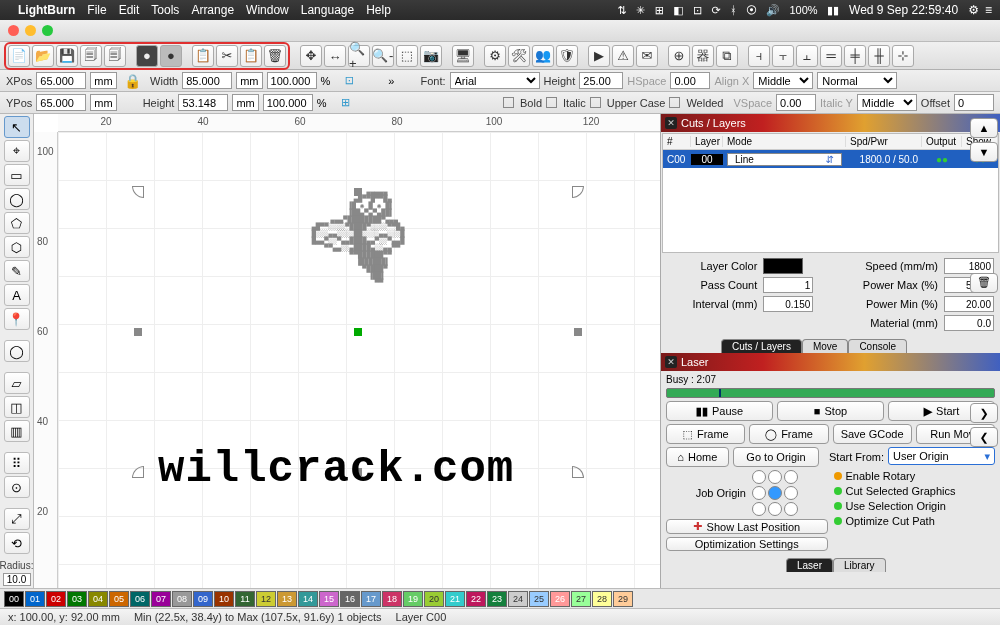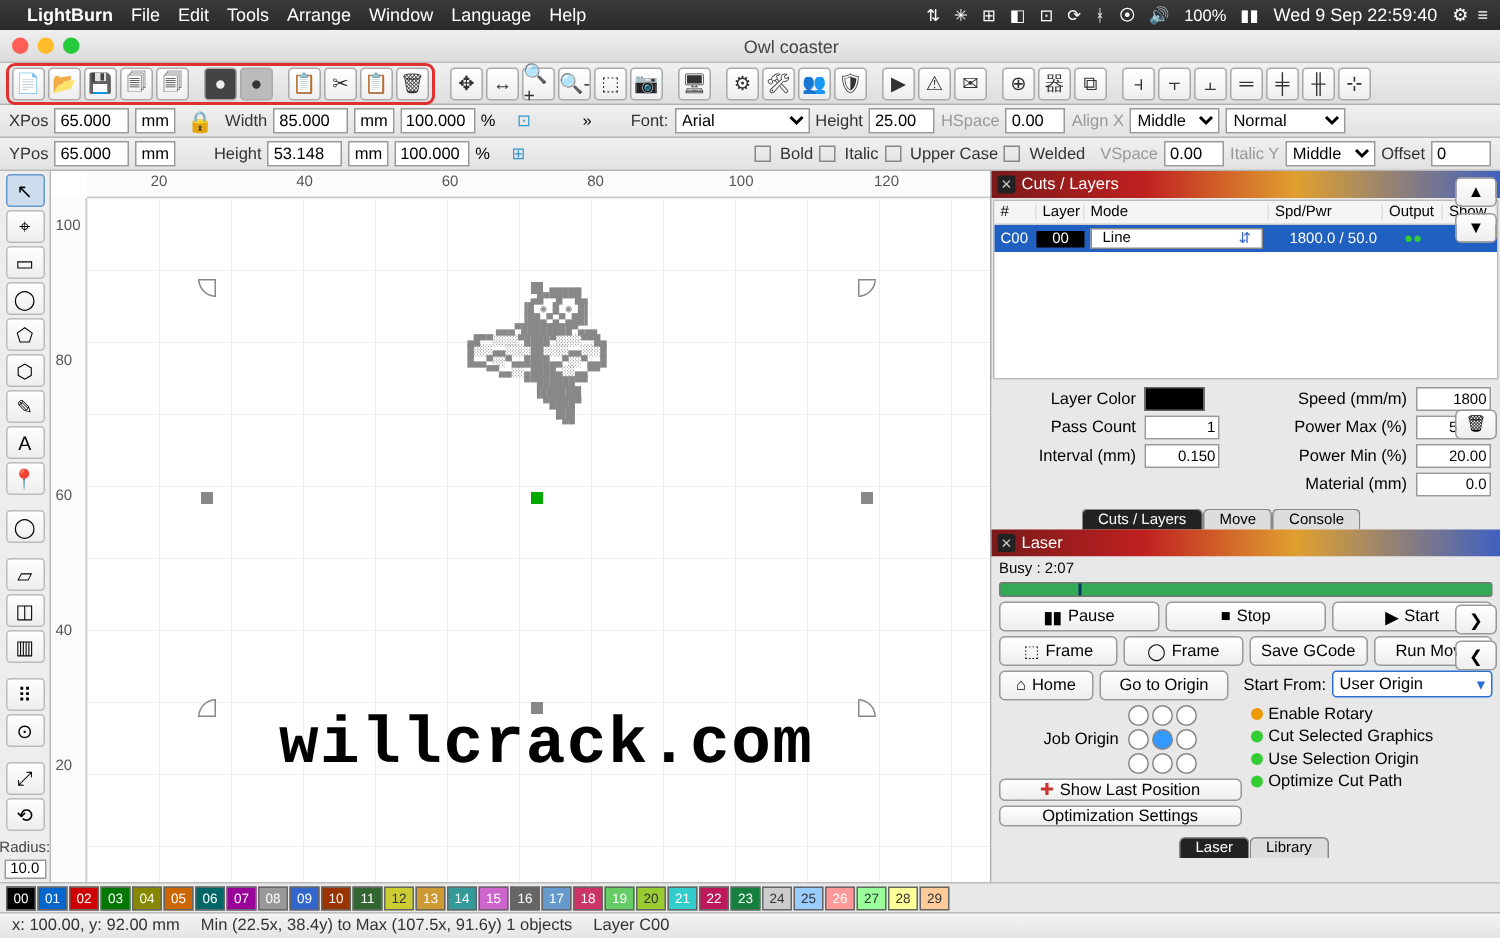--- a/index.html
+++ b/index.html
@@ -132,21 +132,20 @@
   <span style="margin-left:10px">⚙</span>
   <span style="margin-left:6px">≡</span>
 </div>
 
 <div class="win-titlebar">
   <div class="traffic">
     <span class="tr-close"></span>
     <span class="tr-min"></span>
     <span class="tr-max"></span>
   </div>
-  <div class="win-title">Owl coaster</div>
 </div>
 
 <div class="main-toolbar">
   <div class="tbox-red">
     <div class="tbtn">📄</div>
     <div class="tbtn">📂</div>
     <div class="tbtn">💾</div>
     <div class="tbtn">🗐</div>
     <div class="tbtn">🗐</div>
     <div class="tsep"></div>
@@ -309,21 +308,21 @@
         <div class="sh-rot" style="left:-6px;top:-6px"></div>
         <div class="sh" style="left:50%;top:-4px;margin-left:-4px"></div>
         <div class="sh-rot" style="right:-6px;top:-6px;transform:scaleX(-1)"></div>
         <div class="sh" style="left:-4px;top:50%;margin-top:-4px"></div>
         <div class="sh" style="right:-4px;top:50%;margin-top:-4px"></div>
         <div class="sh-rot" style="left:-6px;bottom:-6px;transform:scaleY(-1)"></div>
         <div class="sh" style="left:50%;bottom:-4px;margin-left:-4px"></div>
         <div class="sh-rot" style="right:-6px;bottom:-6px;transform:scale(-1,-1)"></div>
         <div style="position:absolute;left:50%;top:50%;width:8px;height:8px;margin:-4px;background:#0a0"></div>
       </div>
-      <div class="watermark" style="left:100px; top:340px;margin-left:28px;">willcrack.com</div>
+      <div class="watermark" style="left:100px; top:312px;">willcrack.com</div>
     </div>
   </div>
 
   <div class="right-panels">
     <div class="panel-hdr">
       <span class="x">✕</span>
       <span>Cuts / Layers</span>
     </div>
     <div style="display:flex">
       <div class="cuts-body" style="flex:1">

